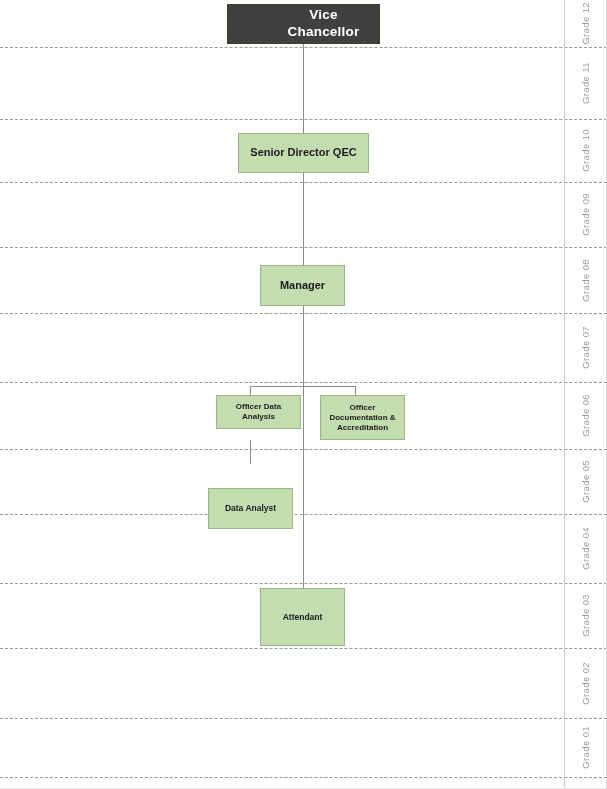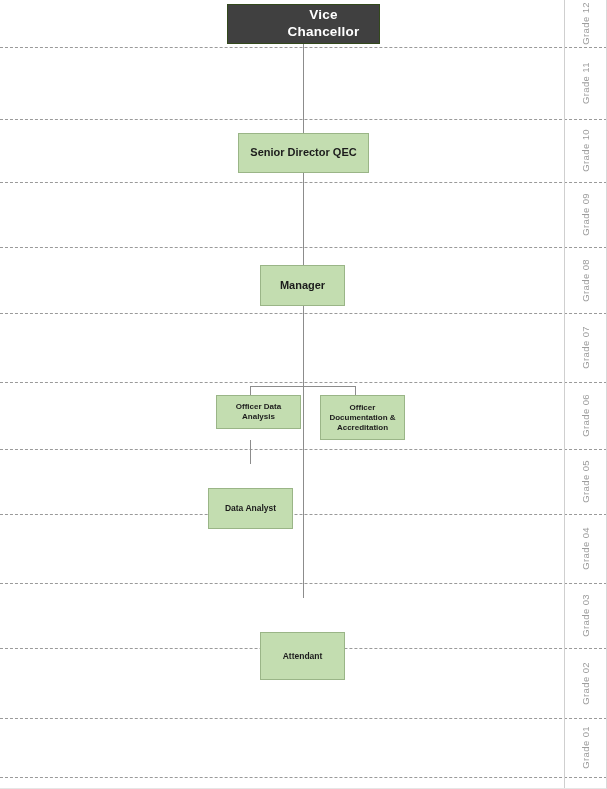--- a/index.html
+++ b/index.html
@@ -192,18 +192,18 @@
 Analysis</div>
       </div>
       <div class="node sub lvl-officer" style="left: 320px; top: 395px; width: 85px; height: 45px;">
         <div class="node-label">Officer
 Documentation &amp;
 Accreditation</div>
       </div>
       <div class="node sub lvl-analyst" style="left: 208px; top: 464px; width: 85px; height: 41px; margin-top: 24px;">
         <div class="node-label">Data  Analyst</div>
       </div>
-      <div class="node sub lvl-attend" style="left: 260px; top: 632px; width: 85px; height: 48px;">
+      <div class="node sub lvl-attend" style="left: 260px; top: 588px; width: 85px; height: 58px;">
         <div class="node-label">Attendant</div>
       </div>
     </div>
 
 </div>
 
 </body></html>

